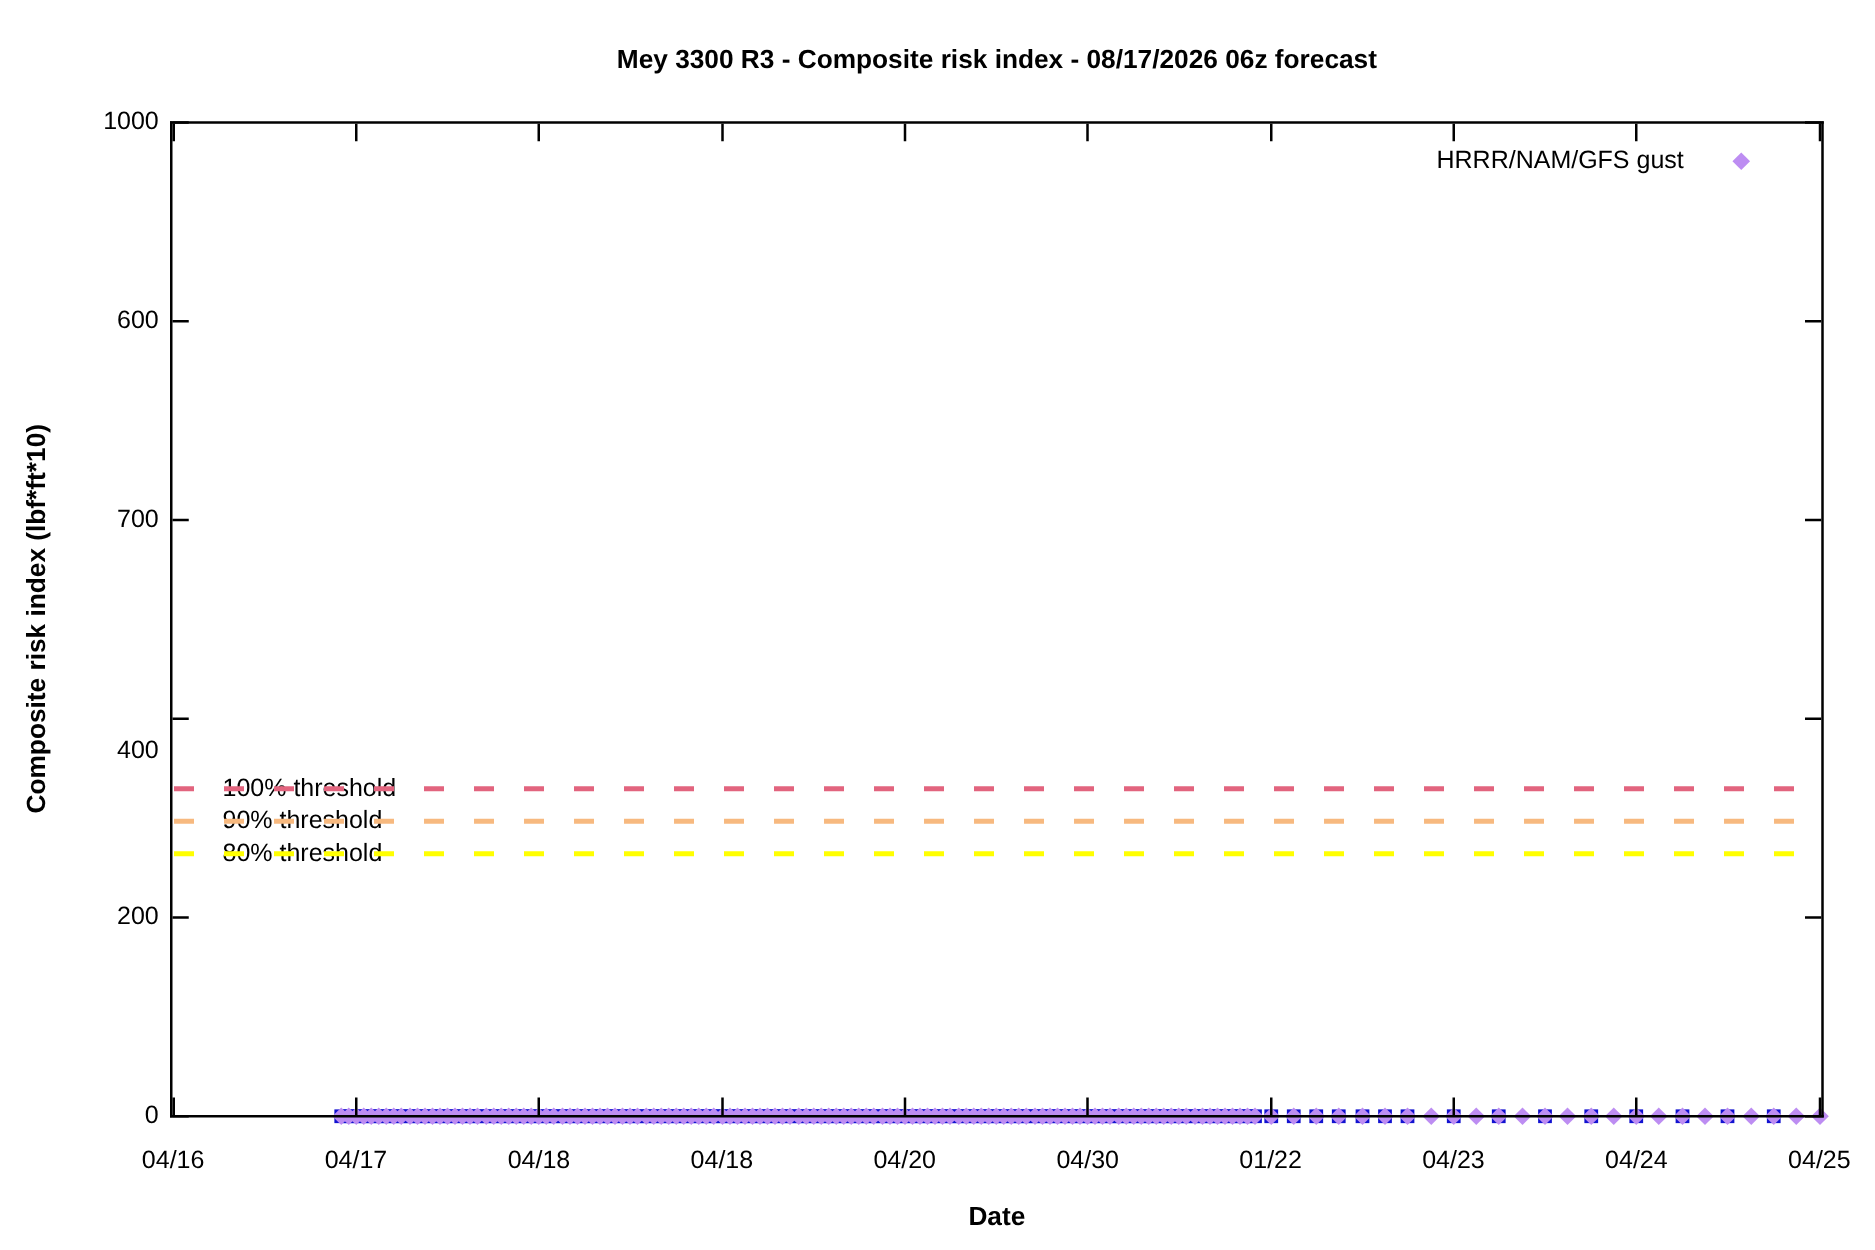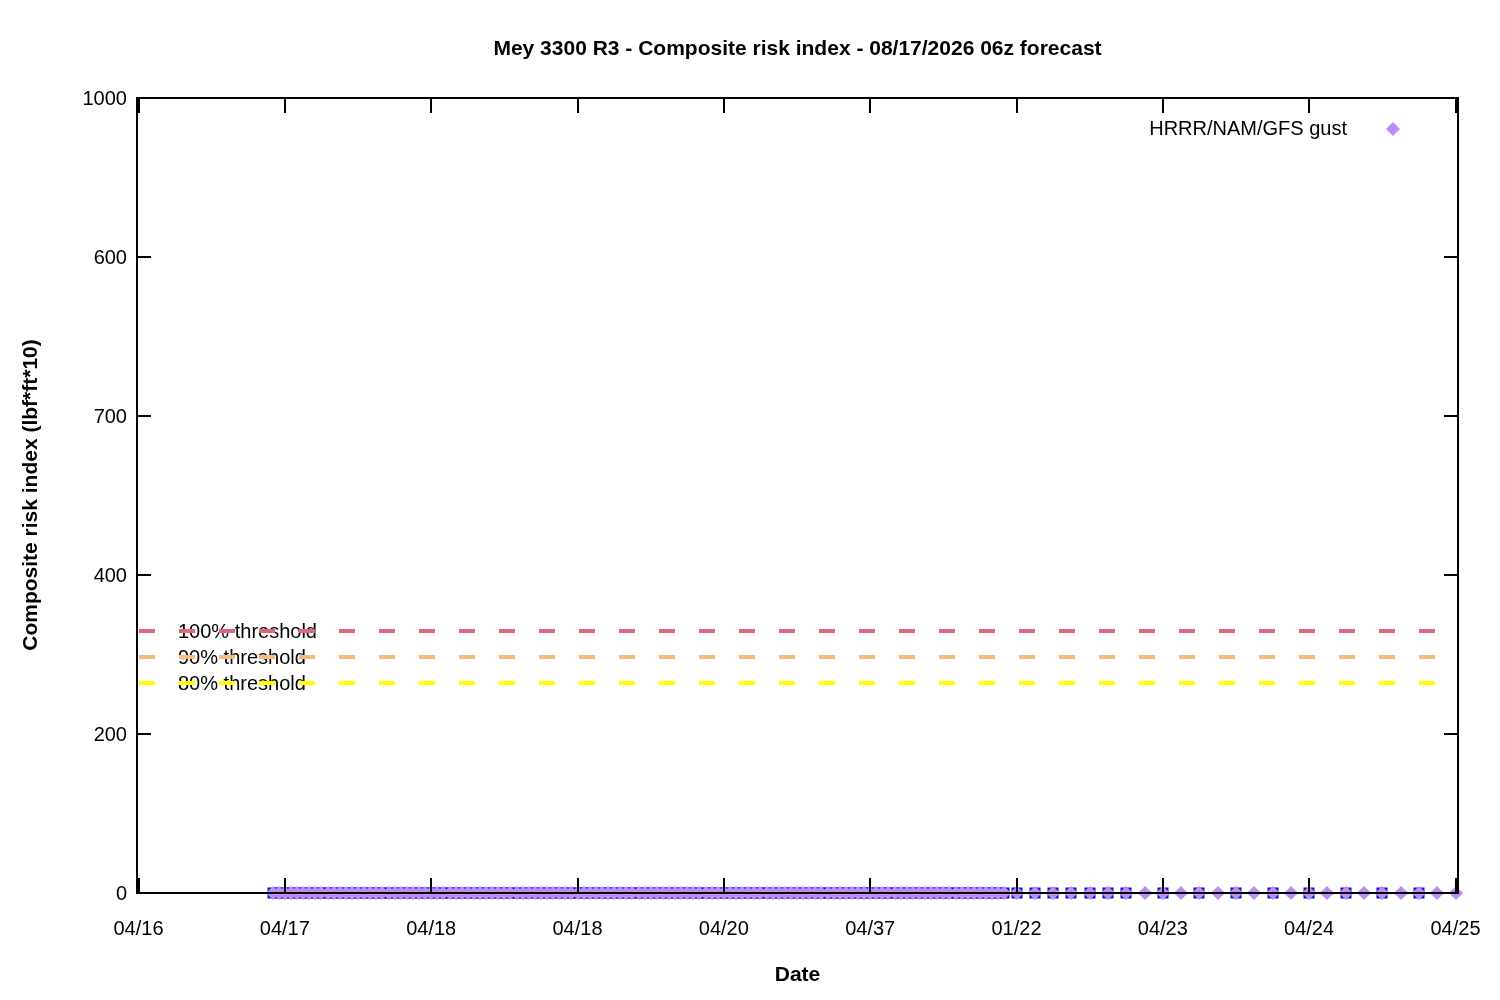--- a/index.html
+++ b/index.html
@@ -57,42 +57,42 @@
       <div class="tick" style="left:293.2px;top:1px;width:2px;height:14px;"></div>
       <div class="xtick-label" style="left:294.2px;">04/18</div>
       <div class="tick" style="left:439.5px;top:780px;width:2px;height:14px;"></div>
       <div class="tick" style="left:439.5px;top:1px;width:2px;height:14px;"></div>
       <div class="xtick-label" style="left:440.5px;">04/18</div>
       <div class="tick" style="left:585.8px;top:780px;width:2px;height:14px;"></div>
       <div class="tick" style="left:585.8px;top:1px;width:2px;height:14px;"></div>
       <div class="xtick-label" style="left:586.8px;">04/20</div>
       <div class="tick" style="left:732.2px;top:780px;width:2px;height:14px;"></div>
       <div class="tick" style="left:732.2px;top:1px;width:2px;height:14px;"></div>
-      <div class="xtick-label" style="left:733.2px;">04/37</div>
+      <div class="xtick-label" style="left:733.2px;">04/30</div>
       <div class="tick" style="left:878.5px;top:780px;width:2px;height:14px;"></div>
       <div class="tick" style="left:878.5px;top:1px;width:2px;height:14px;"></div>
       <div class="xtick-label" style="left:879.5px;">01/22</div>
       <div class="tick" style="left:1024.8px;top:780px;width:2px;height:14px;"></div>
       <div class="tick" style="left:1024.8px;top:1px;width:2px;height:14px;"></div>
       <div class="xtick-label" style="left:1025.8px;">04/23</div>
       <div class="tick" style="left:1171.1px;top:780px;width:2px;height:14px;"></div>
       <div class="tick" style="left:1171.1px;top:1px;width:2px;height:14px;"></div>
       <div class="xtick-label" style="left:1172.1px;">04/24</div>
       <div class="tick" style="left:1317.5px;top:780px;width:2px;height:14px;"></div>
       <div class="tick" style="left:1317.5px;top:1px;width:2px;height:14px;"></div>
       <div class="xtick-label" style="left:1318.5px;">04/25</div>
       <div class="tick" style="left:1px;top:794.0px;width:13px;height:2px;"></div>
       <div class="tick" style="left:1307px;top:794.0px;width:13px;height:2px;"></div>
       <div class="ytick-label" style="top:795.0px;">0</div>
       <div class="tick" style="left:1px;top:635.0px;width:13px;height:2px;"></div>
       <div class="tick" style="left:1307px;top:635.0px;width:13px;height:2px;"></div>
       <div class="ytick-label" style="top:636.0px;">200</div>
       <div class="tick" style="left:1px;top:476.0px;width:13px;height:2px;"></div>
       <div class="tick" style="left:1307px;top:476.0px;width:13px;height:2px;"></div>
-      <div class="ytick-label" style="top:477.0px;">400</div>
+      <div class="ytick-label" style="top:503px;">400</div>
       <div class="tick" style="left:1px;top:317.0px;width:13px;height:2px;"></div>
       <div class="tick" style="left:1307px;top:317.0px;width:13px;height:2px;"></div>
       <div class="ytick-label" style="top:318.0px;">700</div>
       <div class="tick" style="left:1px;top:158.0px;width:13px;height:2px;"></div>
       <div class="tick" style="left:1307px;top:158.0px;width:13px;height:2px;"></div>
       <div class="ytick-label" style="top:159.0px;">600</div>
       <div class="tick" style="left:1px;top:-1.0px;width:13px;height:2px;"></div>
       <div class="tick" style="left:1307px;top:-1.0px;width:13px;height:2px;"></div>
       <div class="ytick-label" style="top:0.0px;">1000</div>
       <div class="thr-label" style="top:532.6px;">100% threshold</div>

